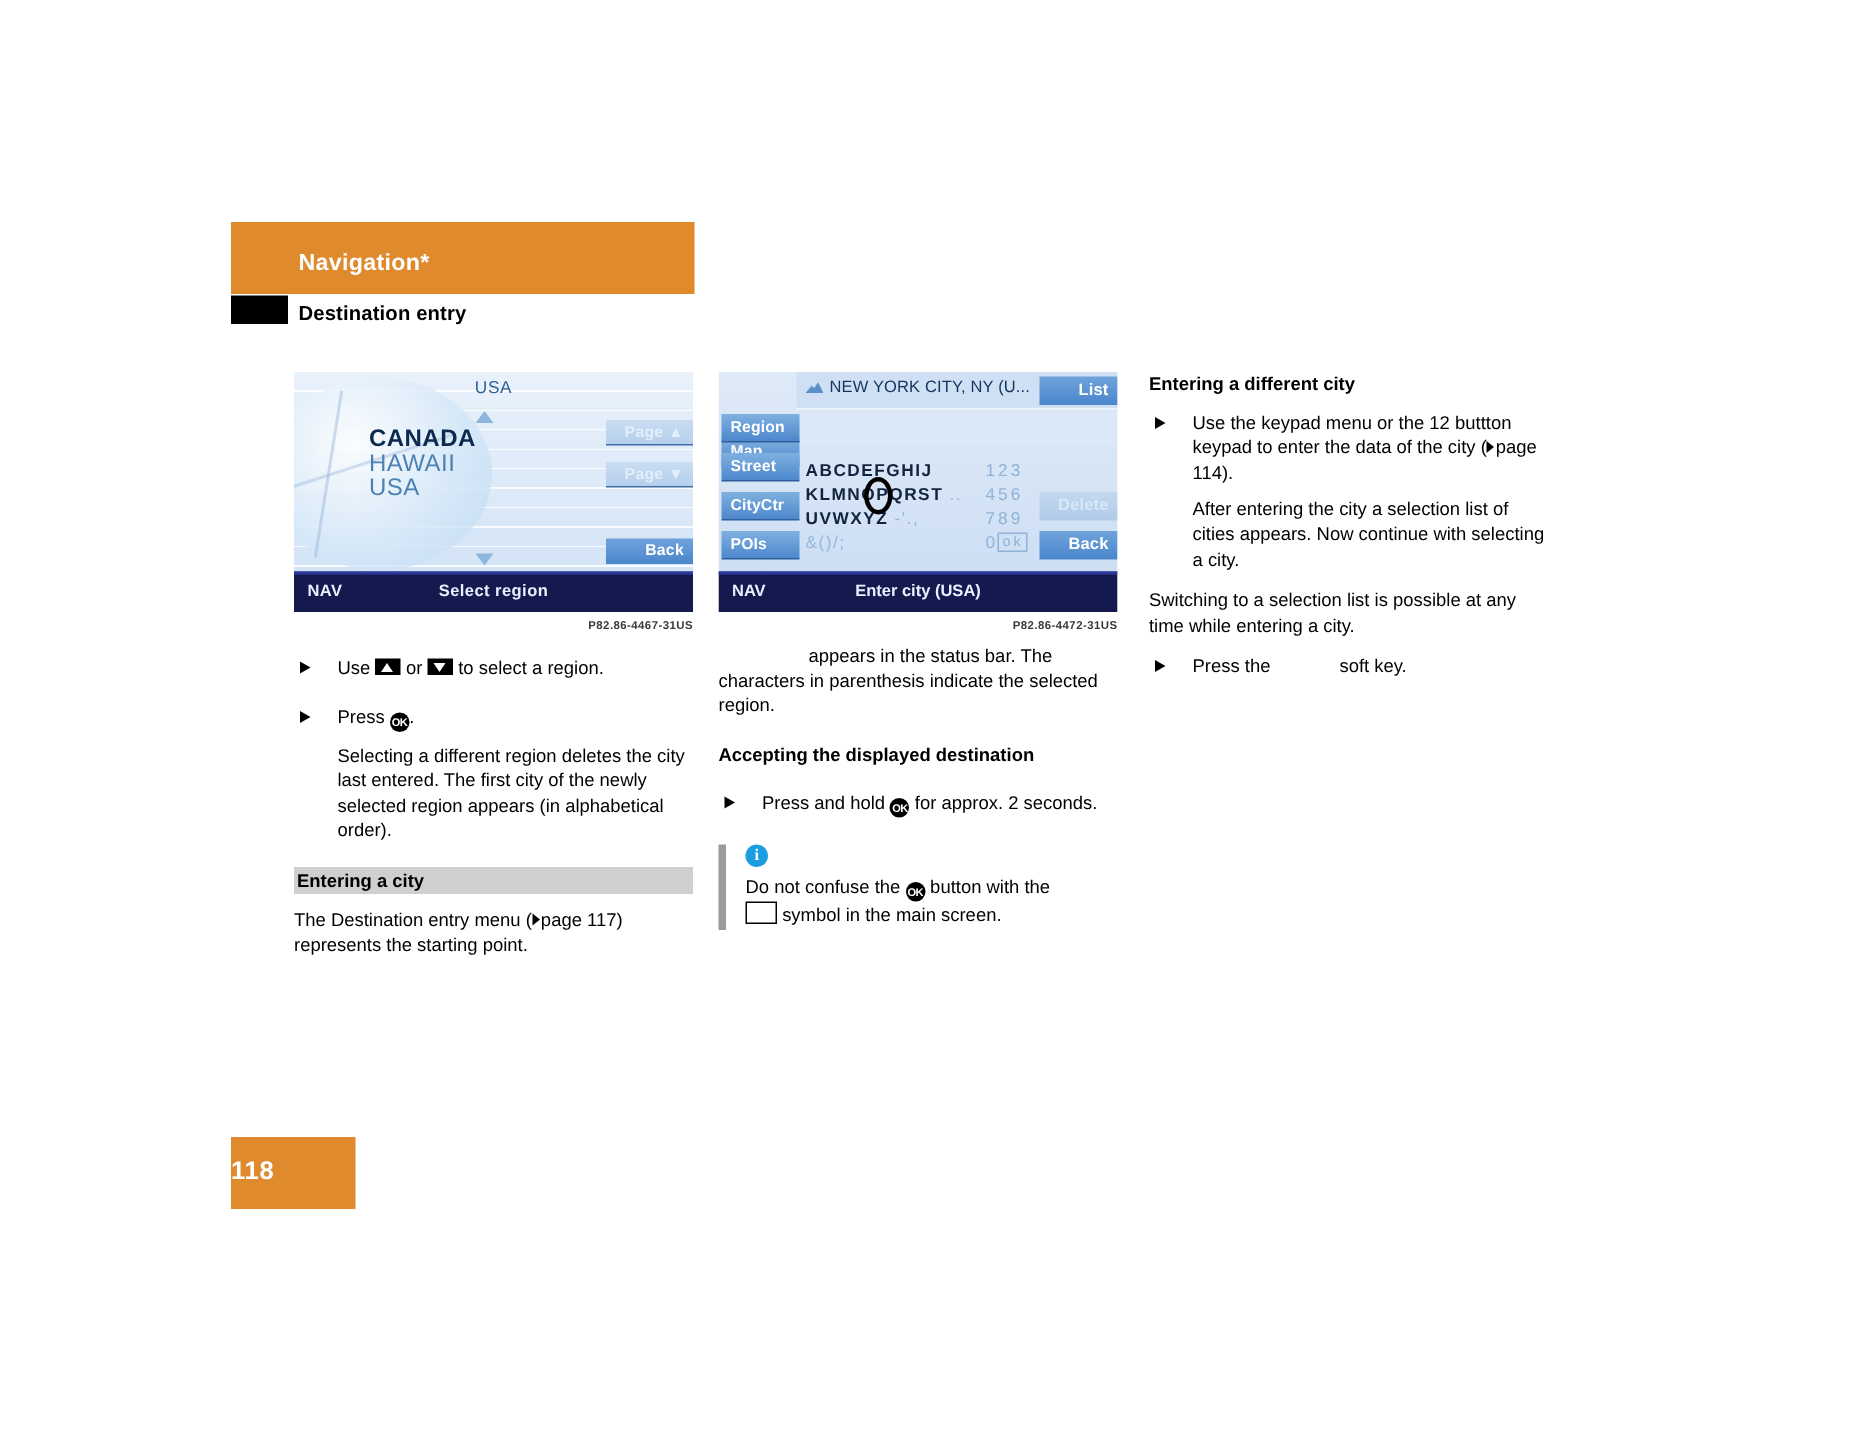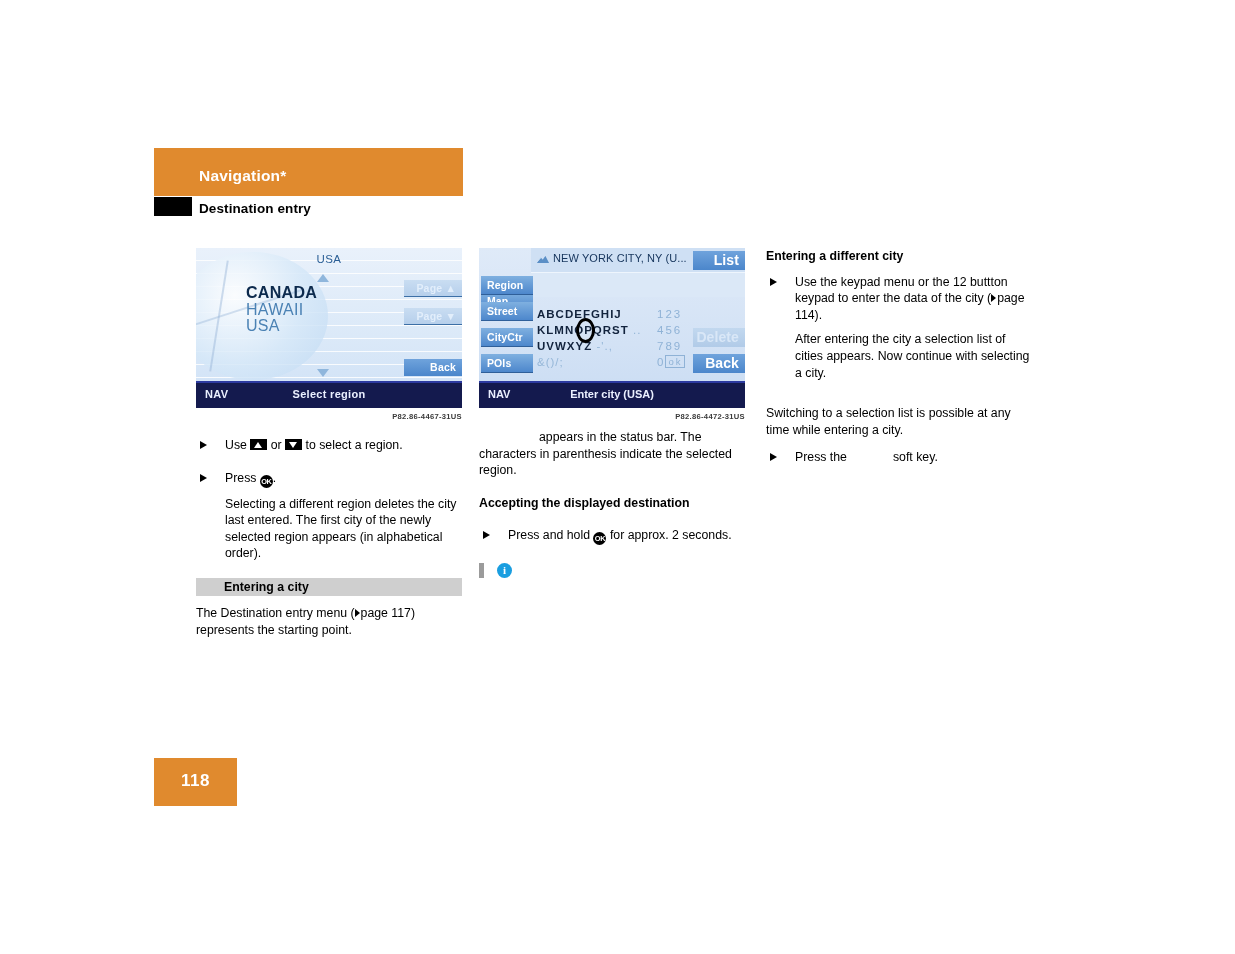--- a/index.html
+++ b/index.html
@@ -48,57 +48,57 @@
 
   
   .s2{position:absolute;inset:0;background:linear-gradient(180deg,#dfeaf8 0%,#d3e2f5 60%,#c9dcf3 100%);}
   .s2-top{position:absolute;left:52px;right:0;top:0;height:24px;background:#cfe0f4;}
   .s2-city{position:absolute;left:58px;top:4px;font-size:11px;color:#15345c;letter-spacing:.1px;}
   .mtn{display:inline-block;width:12px;height:8px;margin-right:4px;vertical-align:-1px;
       background:linear-gradient(135deg,transparent 40%,#5b8fc6 40%) ,#9fc2e4;clip-path:polygon(0 100%,30% 30%,48% 60%,70% 12%,100% 100%);}
   .s2-line2{position:absolute;left:52px;right:0;top:24px;height:24px;background:#dbe8f7;border-top:1px solid #eef5fd;}
   .lbtn{position:absolute;left:2px;width:52px;height:19px;font-size:10.5px;font-weight:bold;line-height:19px;text-align:left;padding-left:6px;box-sizing:border-box;color:#ffffff;
      background:linear-gradient(180deg,#7fb0e0,#4d87cc);border-bottom:1px solid #2f5f99;letter-spacing:.1px;}
-  .rbtn{position:absolute;right:0;width:52px;height:19px;font-size:14px;font-weight:bold;line-height:19px;text-align:right;padding-right:6px;box-sizing:border-box;letter-spacing:.1px;}
+  .rbtn{position:absolute;right:0;width:52px;height:19px;font-size:11px;font-weight:bold;line-height:19px;text-align:right;padding-right:6px;box-sizing:border-box;letter-spacing:.1px;}
   .rbtn-on{background:linear-gradient(180deg,#6fa3dc,#4b86cb);color:#ffffff;}
   .rbtn-off{background:linear-gradient(180deg,#c2d8ef,#b1cbe8);color:#d9e7f7;}
   .kp{position:absolute;left:58px;top:58px;font-size:11.5px;line-height:16px;color:#12233d;letter-spacing:1.0px;font-weight:bold;}
   .kp .dim{color:#96b7d8;font-weight:normal;}
   .kpnum{position:absolute;left:178px;top:58px;font-size:11.5px;line-height:16px;color:#8fb2d6;letter-spacing:2px;}
   .kpcursor{position:absolute;left:97px;top:70px;width:13px;height:19px;border:3px solid #000;border-radius:50%;}
   .okbox{display:inline-block;border:1px solid #8fb2d6;padding:0 2px;font-size:9.5px;line-height:11px;color:#8fb2d6;vertical-align:1px;}
   .s2-nav{position:absolute;left:0;right:0;bottom:0;height:25px;background:#141a4e;border-top:2px solid #2c3aa0;}
 
   
   .txt{font-size:12.3px;line-height:16.6px;color:#000;}
   .bullet{position:relative;padding-left:29px;margin-top:16px;}
   .bullet .tri{position:absolute;left:4px;top:4px;width:0;height:0;border-top:4.5px solid transparent;border-bottom:4.5px solid transparent;border-left:7px solid #000;}
   .indent{padding-left:29px;margin-top:8px;}
   .sec-h{font-size:12.3px;font-weight:bold;margin-top:16px;}
-  .grayband{background:#cfcfcf;height:18px;line-height:18px;font-size:12.3px;font-weight:bold;padding-left:28px;box-sizing:border-box;margin-top:16px;}
+  .grayband{background:#cfcfcf;height:18px;line-height:18px;font-size:12.3px;font-weight:bold;padding-left:2px;box-sizing:border-box;margin-top:16px;}
 
   .okglyph{display:inline-block;width:13px;height:13px;border-radius:50%;background:#000;color:#fff;font-size:7.4px;font-weight:bold;line-height:13px;text-align:center;vertical-align:-2px;letter-spacing:-.4px;}
   .updn{display:inline-block;width:17px;height:11px;background:#000;vertical-align:-1px;position:relative;}
   .updn i{position:absolute;left:4px;top:2.5px;width:0;height:0;border-left:4.5px solid transparent;border-right:4.5px solid transparent;}
   .updn.up i{border-bottom:6px solid #fff;}
   .updn.dn i{border-top:6px solid #fff;}
   .pgtri{display:inline-block;width:0;height:0;border-top:4px solid transparent;border-bottom:4px solid transparent;border-left:5.5px solid #000;vertical-align:0px;margin-right:1px;}
   .sqglyph{display:inline-block;width:19px;height:13px;border:1.6px solid #000;background:#fff;vertical-align:-2px;}
   .gap{display:inline-block;width:46px;}
   .gap-sm{display:inline-block;width:60px;}
 
   
   .note{position:relative;margin-top:18px;padding-left:18px;}
   .note-bar{position:absolute;left:0;top:0;width:5px;height:100%;background:#9b9b9b;}
   .note-i{width:15px;height:15px;border-radius:50%;background:#1a9ee0;color:#fff;font-weight:bold;font-size:11px;line-height:15px;text-align:center;font-family:"Liberation Serif",serif;}
   .note-t{margin-top:5px;font-size:12.3px;line-height:17.5px;}
 
   
   .foot{position:absolute;left:154px;top:758px;width:83px;height:48px;background:#e08a2e;}
-  .foot-n{position:absolute;left:154px;top:771px;width:83px;text-align:center;font-size:17px;font-weight:bold;color:#ffffff;letter-spacing:.5px;}
+  .foot-n{position:absolute;left:154px;top:771px;width:83px;font-size:17px;font-weight:bold;color:#ffffff;letter-spacing:.5px;}
 </style>
 </head>
 <body>
 
 <div class="page">
 
   <div class="hdr-band"></div>
   <div class="hdr-title">Navigation*</div>
   <div class="hdr-black"></div>
   <div class="hdr-sub">Destination entry</div>
@@ -198,33 +198,40 @@
       <div class="bullet">
         <span class="tri"></span>
         <span>Press and hold</span>
         <span class="okglyph">OK</span>
         <span>for approx. 2 seconds.</span>
       </div>
 
       <div class="note">
         <div class="note-bar"></div>
         <div class="note-i">i</div>
+        <div class="note-t">
+          <span>Do not confuse the</span>
+          <span class="okglyph">OK</span>
+          <span>button with the</span><br>
+          <span class="sqglyph"></span>
+          <span>symbol in the main screen.</span>
+        </div>
       </div>
     </div>
   </div>
 
   <div class="col col3">
     <div class="txt">
       <div style="font-weight:bold;font-size:12.3px;">Entering a different city</div>
       <div class="bullet" style="margin-top:9px;">
         <span class="tri"></span>
         <span>Use the keypad menu or the 12 buttton keypad to enter the data of the city (</span><span class="pgtri"></span><span>page 114).</span>
       </div>
       <div class="indent">After entering the city a selection list of cities appears. Now continue with selecting a city.</div>
-      <div style="margin-top:24px;">Switching to a selection list is possible at any time while entering a city.</div>
+      <div style="margin-top:11px;">Switching to a selection list is possible at any time while entering a city.</div>
       <div class="bullet" style="margin-top:11px;">
         <span class="tri"></span>
         <span>Press the</span><span class="gap"></span><span>soft key.</span>
       </div>
     </div>
   </div>
 
   <div class="foot"></div>
   <div class="foot-n">118</div>
 

